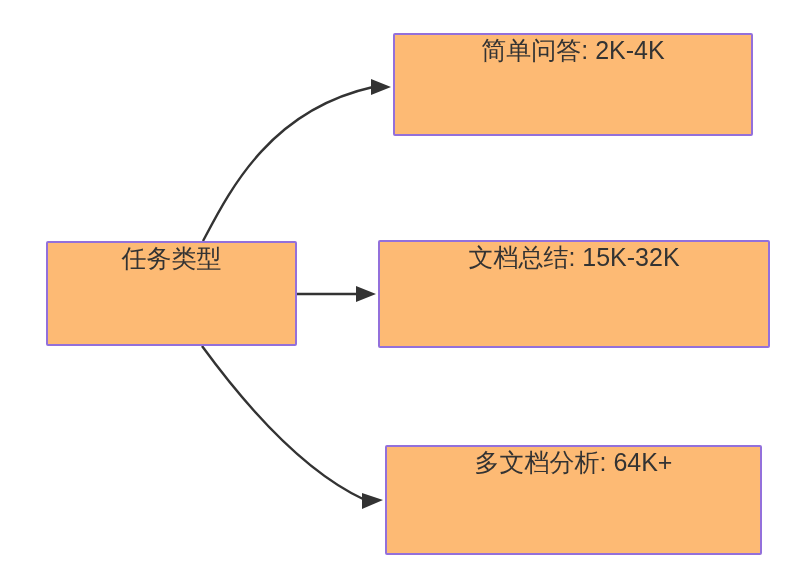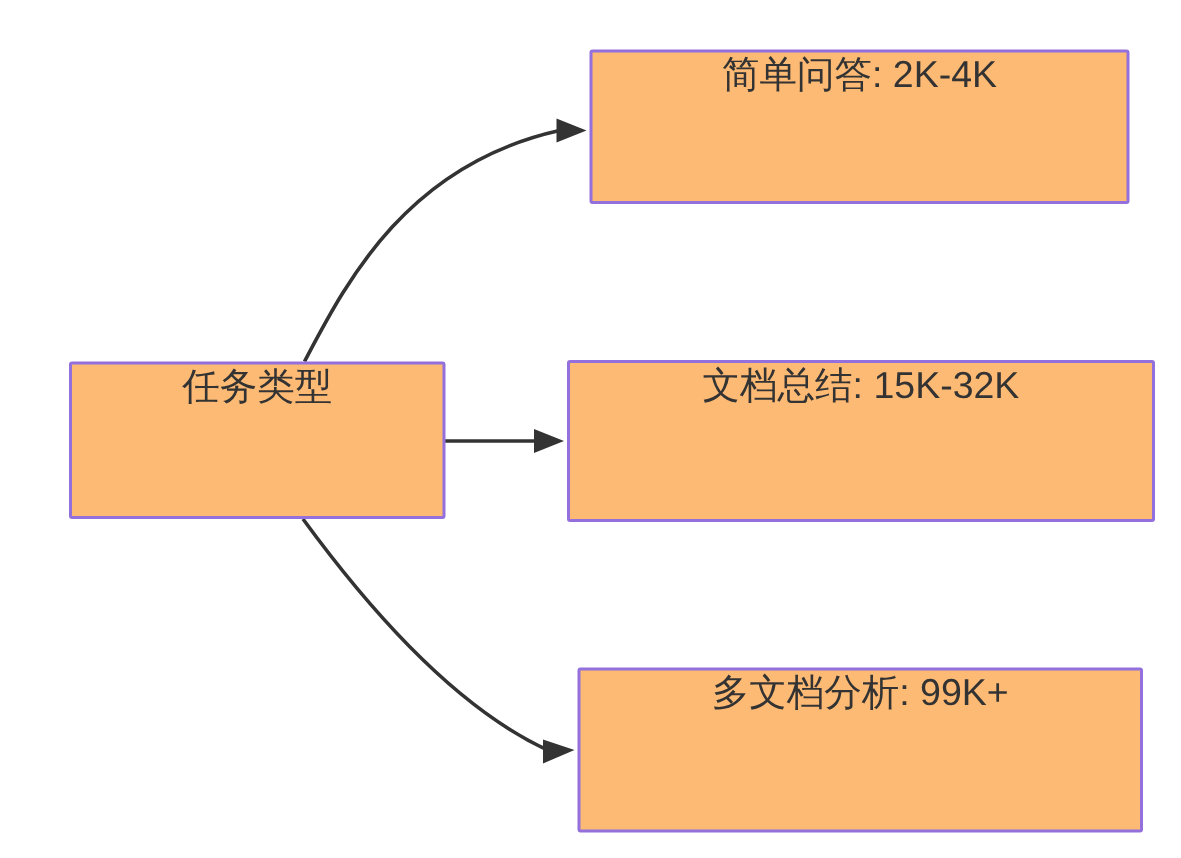--- a/index.html
+++ b/index.html
@@ -103,16 +103,16 @@
 
   <div class="flow-node" id="node-simple-qa">
     <span class="flow-node-label">简单问答: 2K-4K</span>
   </div>
 
   <div class="flow-node" id="node-doc-summary">
     <span class="flow-node-label">文档总结: 15K-32K</span>
   </div>
 
   <div class="flow-node" id="node-multi-doc">
-    <span class="flow-node-label">多文档分析: 99K+</span>
+    <span class="flow-node-label">多文档分析: 64K+</span>
   </div>
 
 </div>
 
 </body></html>

